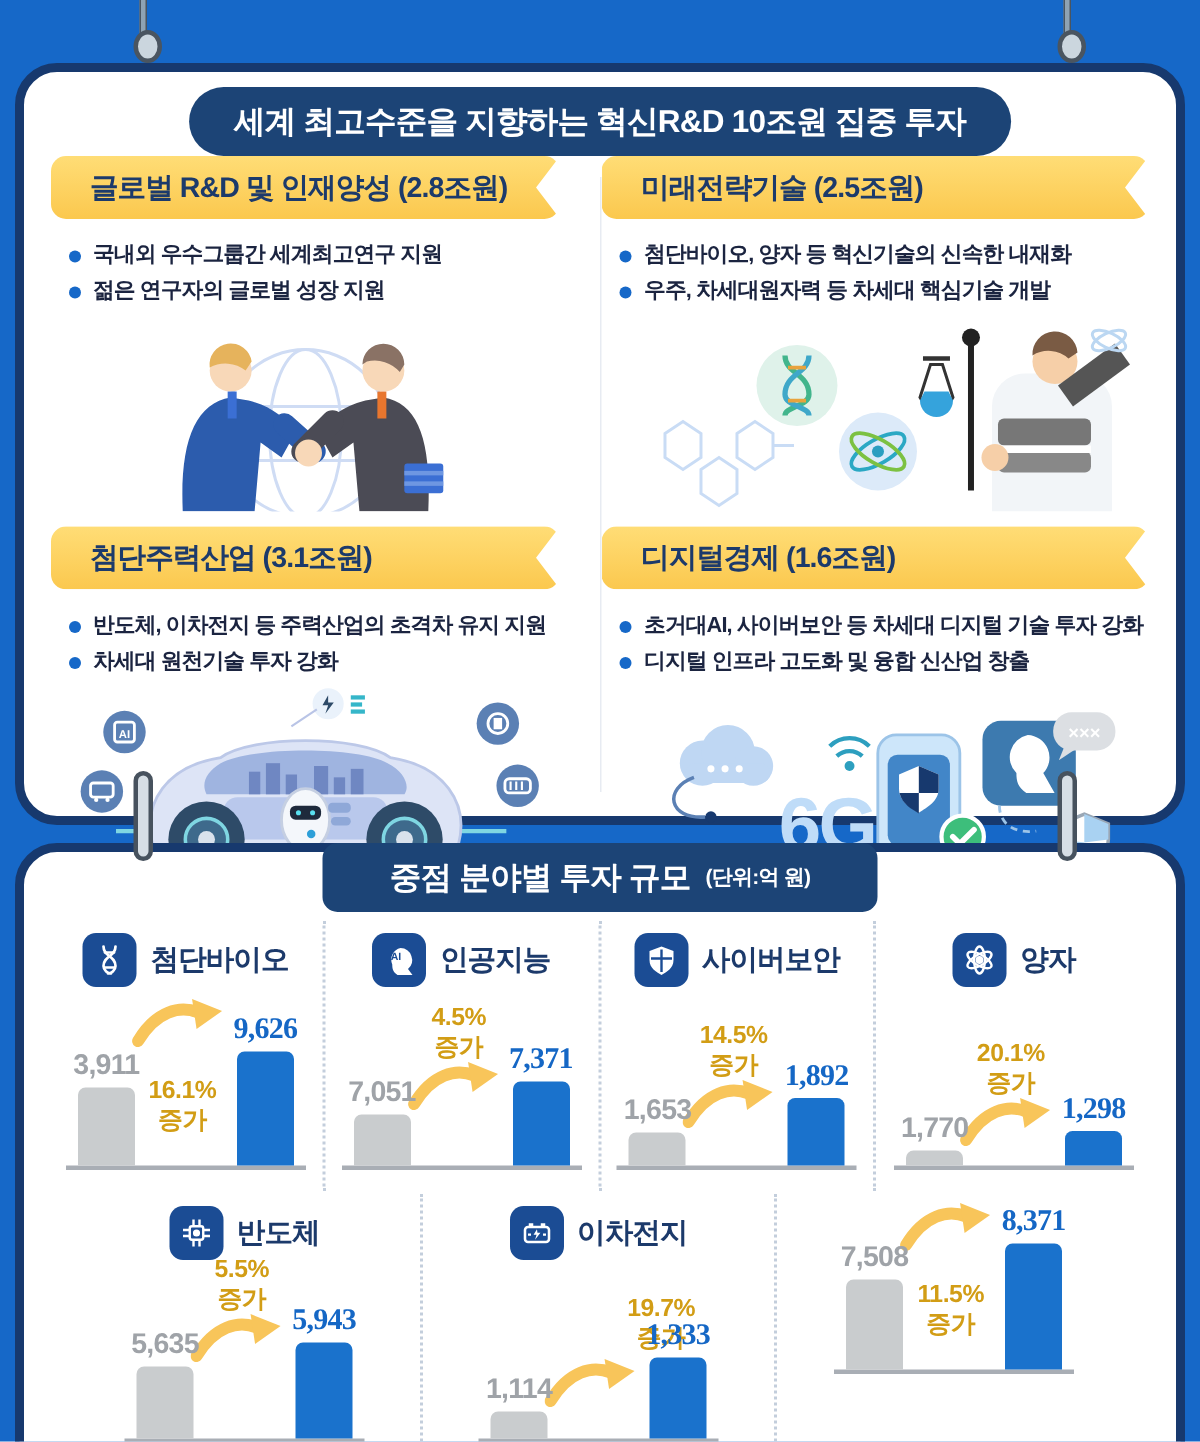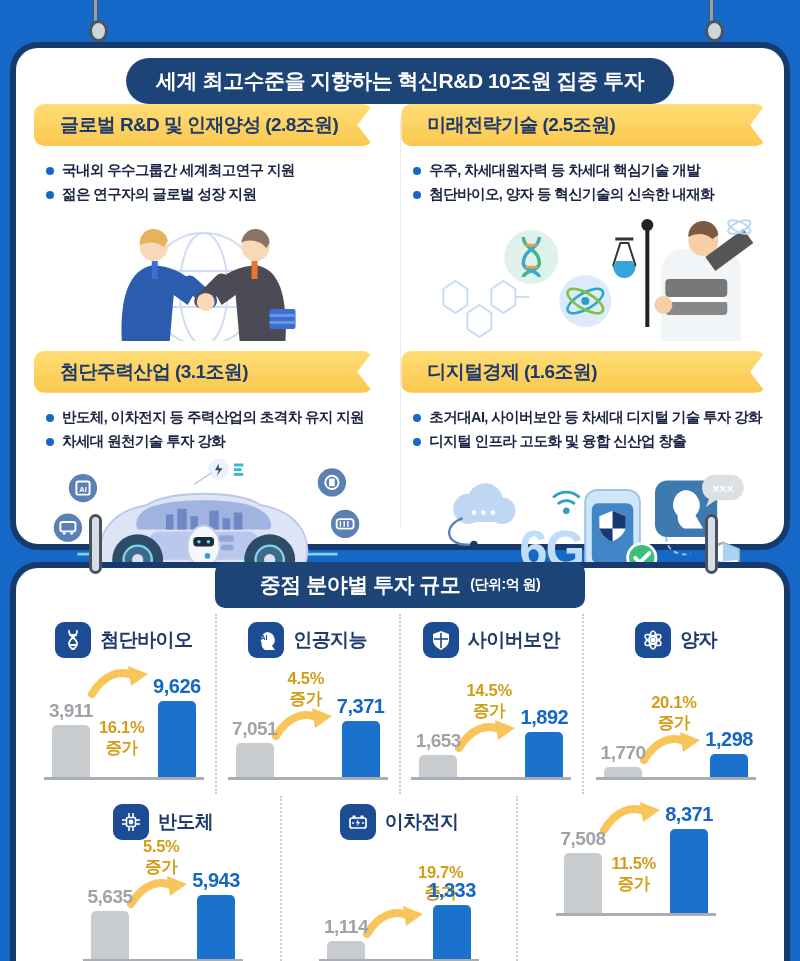--- a/index.html
+++ b/index.html
@@ -67,21 +67,21 @@
   .chart-cell { padding:8px 6px 14px; }
   .charts-row1 .chart-cell:not(:last-child),
   .charts-row2 .chart-cell:not(:last-child) { border-right:2px dotted #C3CEDC; }
 
   .chart-head { display:flex; align-items:center; justify-content:center; gap:9px; margin-bottom:10px; }
   .icon-tile { width:36px; height:36px; background:#1B4C94; border-radius:9px; display:flex; align-items:center; justify-content:center; }
   .chart-label { font-size:19px; font-weight:bold; color:#1C3A6B; letter-spacing:-0.6px; white-space:nowrap; }
 
   .chart-area { position:relative; height:112px; width:160px; margin:0 auto; border-bottom:3px solid #A9AEB5; }
   .bar-col { position:absolute; bottom:0; width:54px; display:flex; flex-direction:column; align-items:center; justify-content:flex-end; }
-  .col-old { left:0; }  .col-new { right:0; }
+  .col-old { left:0; }  .col-new { right:0;font-family:Liberation Serif, serif; }
   .bar { width:38px; border-radius:5px 5px 0 0; margin-top:3px; }
   .bar-old { background:#C9CCCE; }
   .bar-new { background:#1A72CC; }
   .val { font-size:19px; letter-spacing:-0.5px; white-space:nowrap; }
   .val-old { color:#9FA3A8; font-weight:600; }
   .val-new { color:#1567C5; font-weight:800; font-size:20px; }
   .pct { position:absolute; left:50%; transform:translateX(-55%); text-align:center; color:#D29D15; font-weight:800; font-size:16.5px; line-height:1.2; letter-spacing:-0.3px; white-space:nowrap; }
   .layout-a .pct { top:50px; }
   .arrow { position:absolute; left:50%; transform:translateX(-58%); width:62px; height:34px; }
 
@@ -131,22 +131,22 @@
         <rect x="236" y="105" width="26" height="3" fill="#6E97E2"></rect>
         <rect x="236" y="112" width="26" height="3" fill="#6E97E2"></rect>
       </svg>
     </div>
 
     <div class="quad">
       <div class="ribbon">
         <span>미래전략기술 (2.5조원)</span>
       </div>
       <ul class="bullets">
+        <li>첨단바이오, 양자 등 혁신기술의 신속한 내재화</li>
         <li>우주, 차세대원자력 등 차세대 핵심기술 개발</li>
-        <li>첨단바이오, 양자 등 혁신기술의 신속한 내재화</li>
       </ul>
       <svg class="illus" viewBox="0 0 340 132">
         <g stroke="#C9DCF5" stroke-width="2" fill="none">
           <path d="M30 80 l12 -8 12 8 v16 l-12 8 -12 -8 Z"></path>
           <path d="M54 104 l12 -8 12 8 v16 l-12 8 -12 -8 Z"></path>
           <path d="M78 80 l12 -8 12 8 v16 l-12 8 -12 -8 Z M102 88 h14"></path>
         </g>
         <circle cx="118" cy="48" r="27" fill="#DFF2EA"></circle>
         <path d="M110 28 c0 12 16 12 16 26 c0 8 -16 8 -16 14" stroke="#42B58C" stroke-width="3.5" fill="none"></path>
         <path d="M126 28 c0 12 -16 12 -16 26 c0 8 16 8 16 14" stroke="#3FA8C9" stroke-width="3.5" fill="none"></path>

